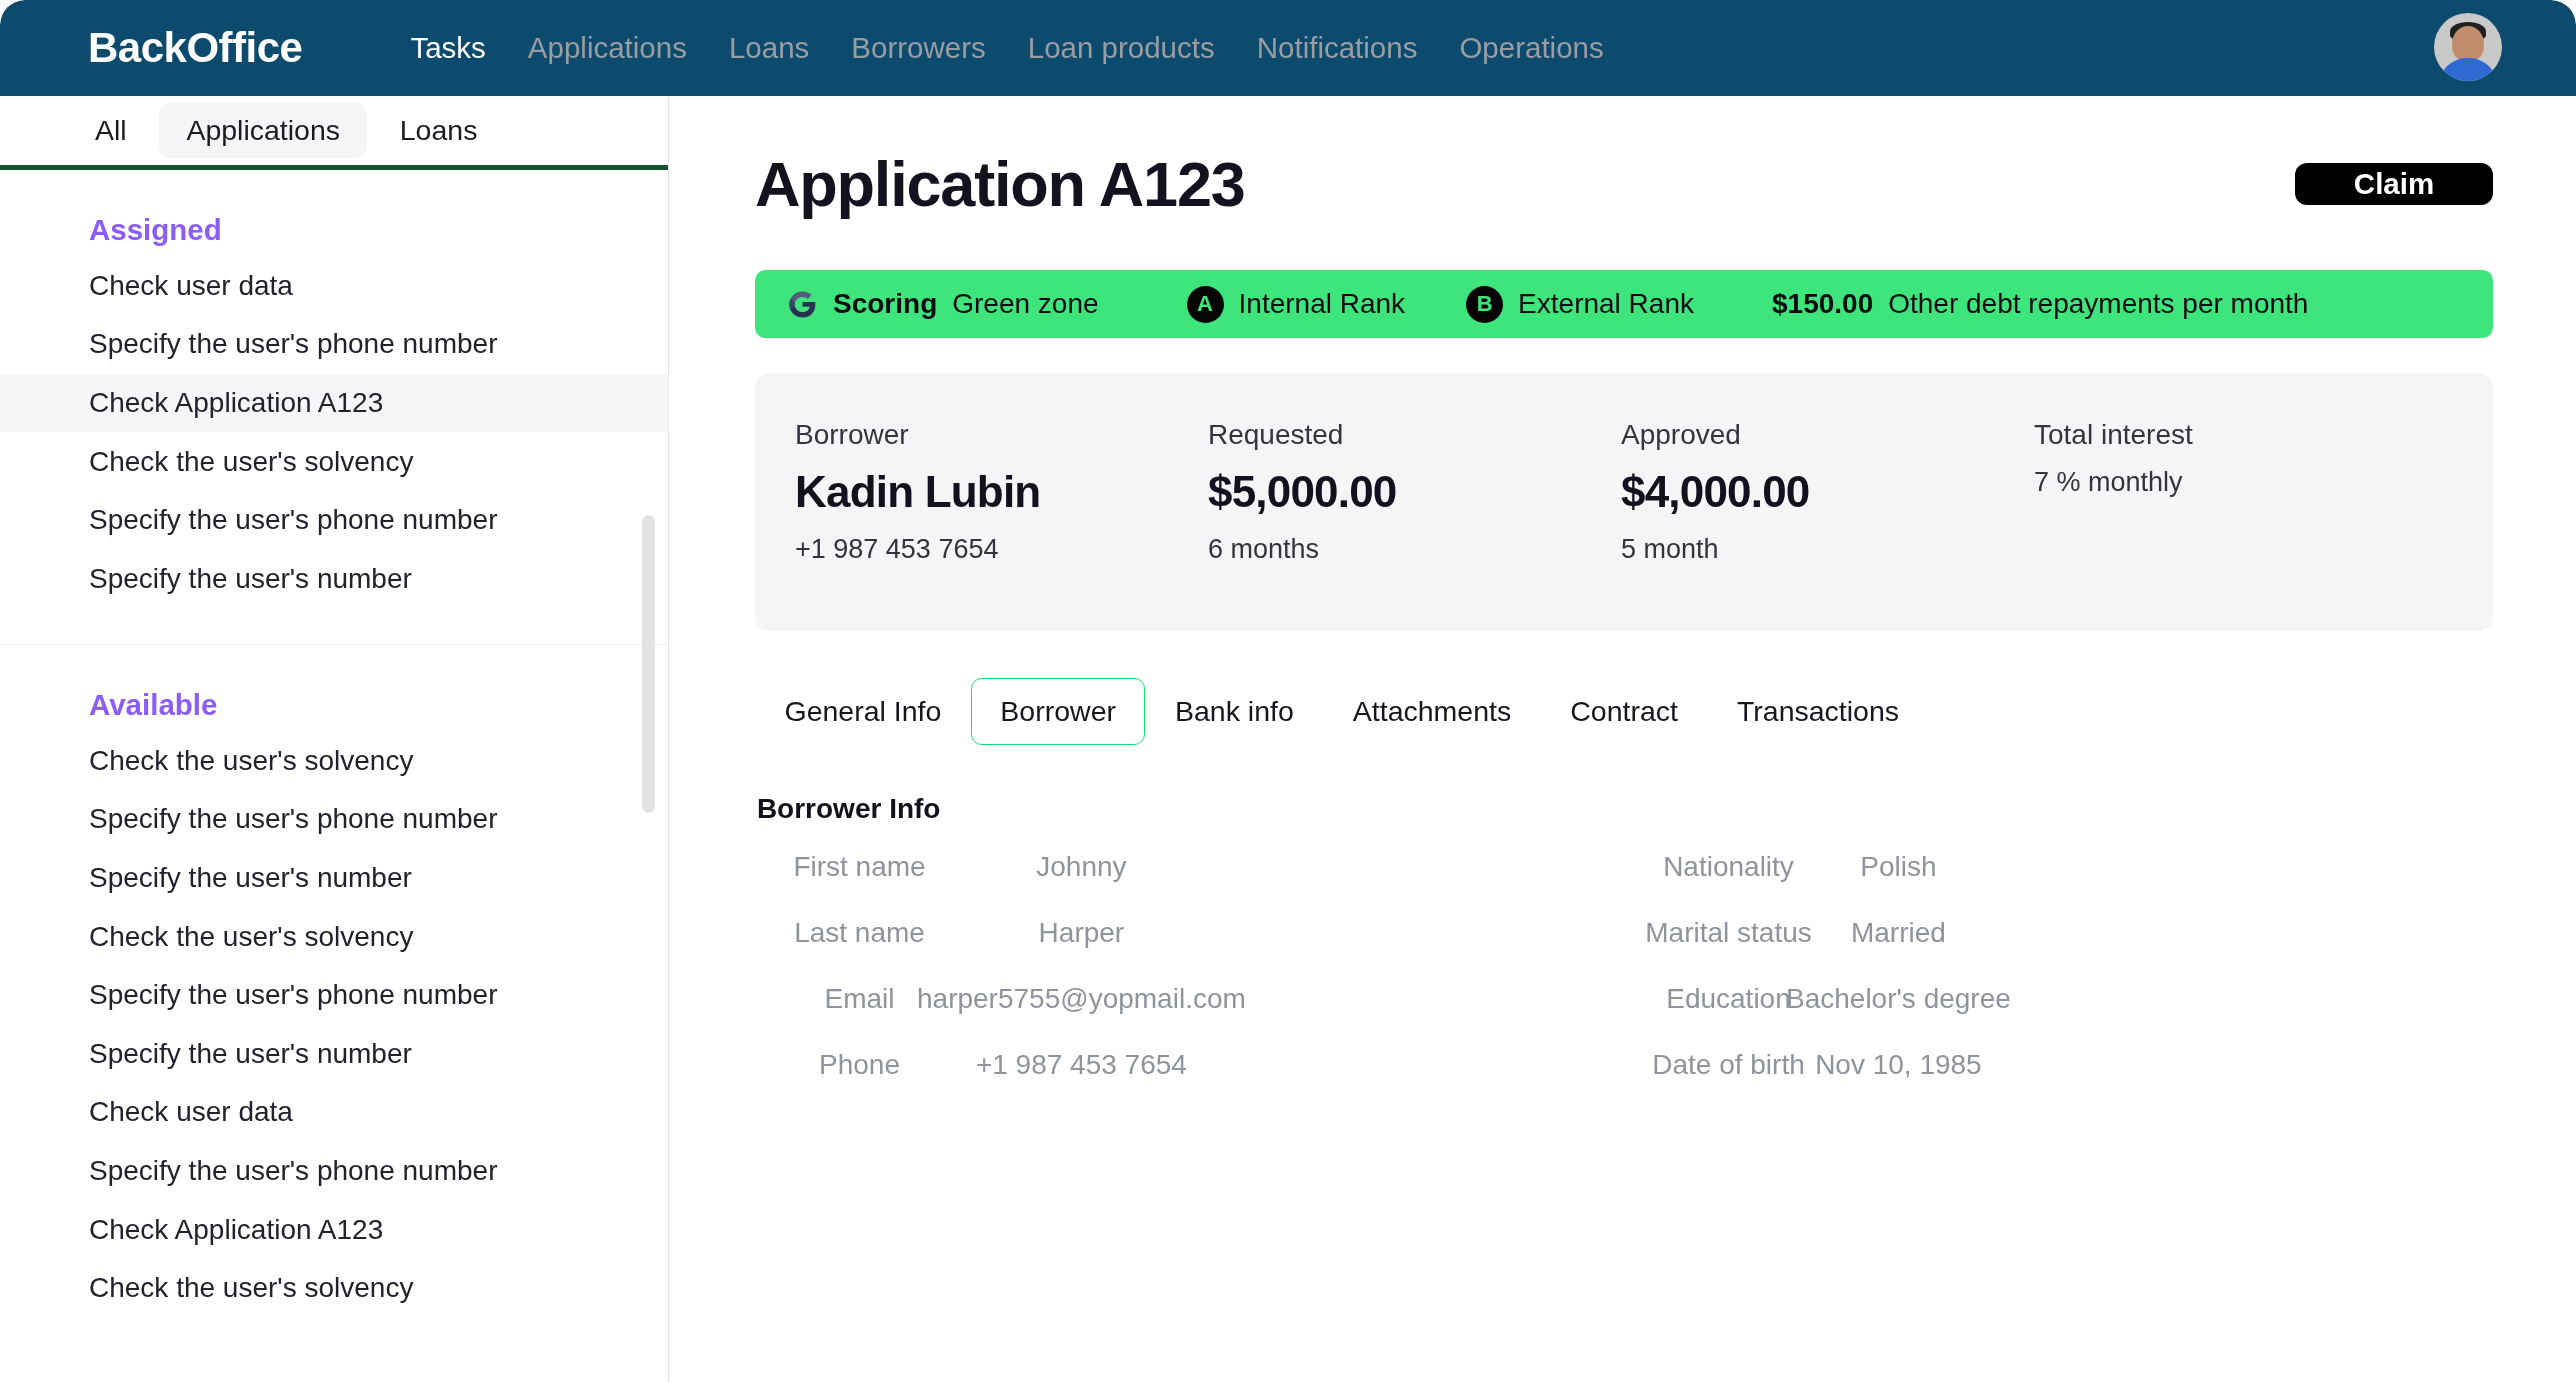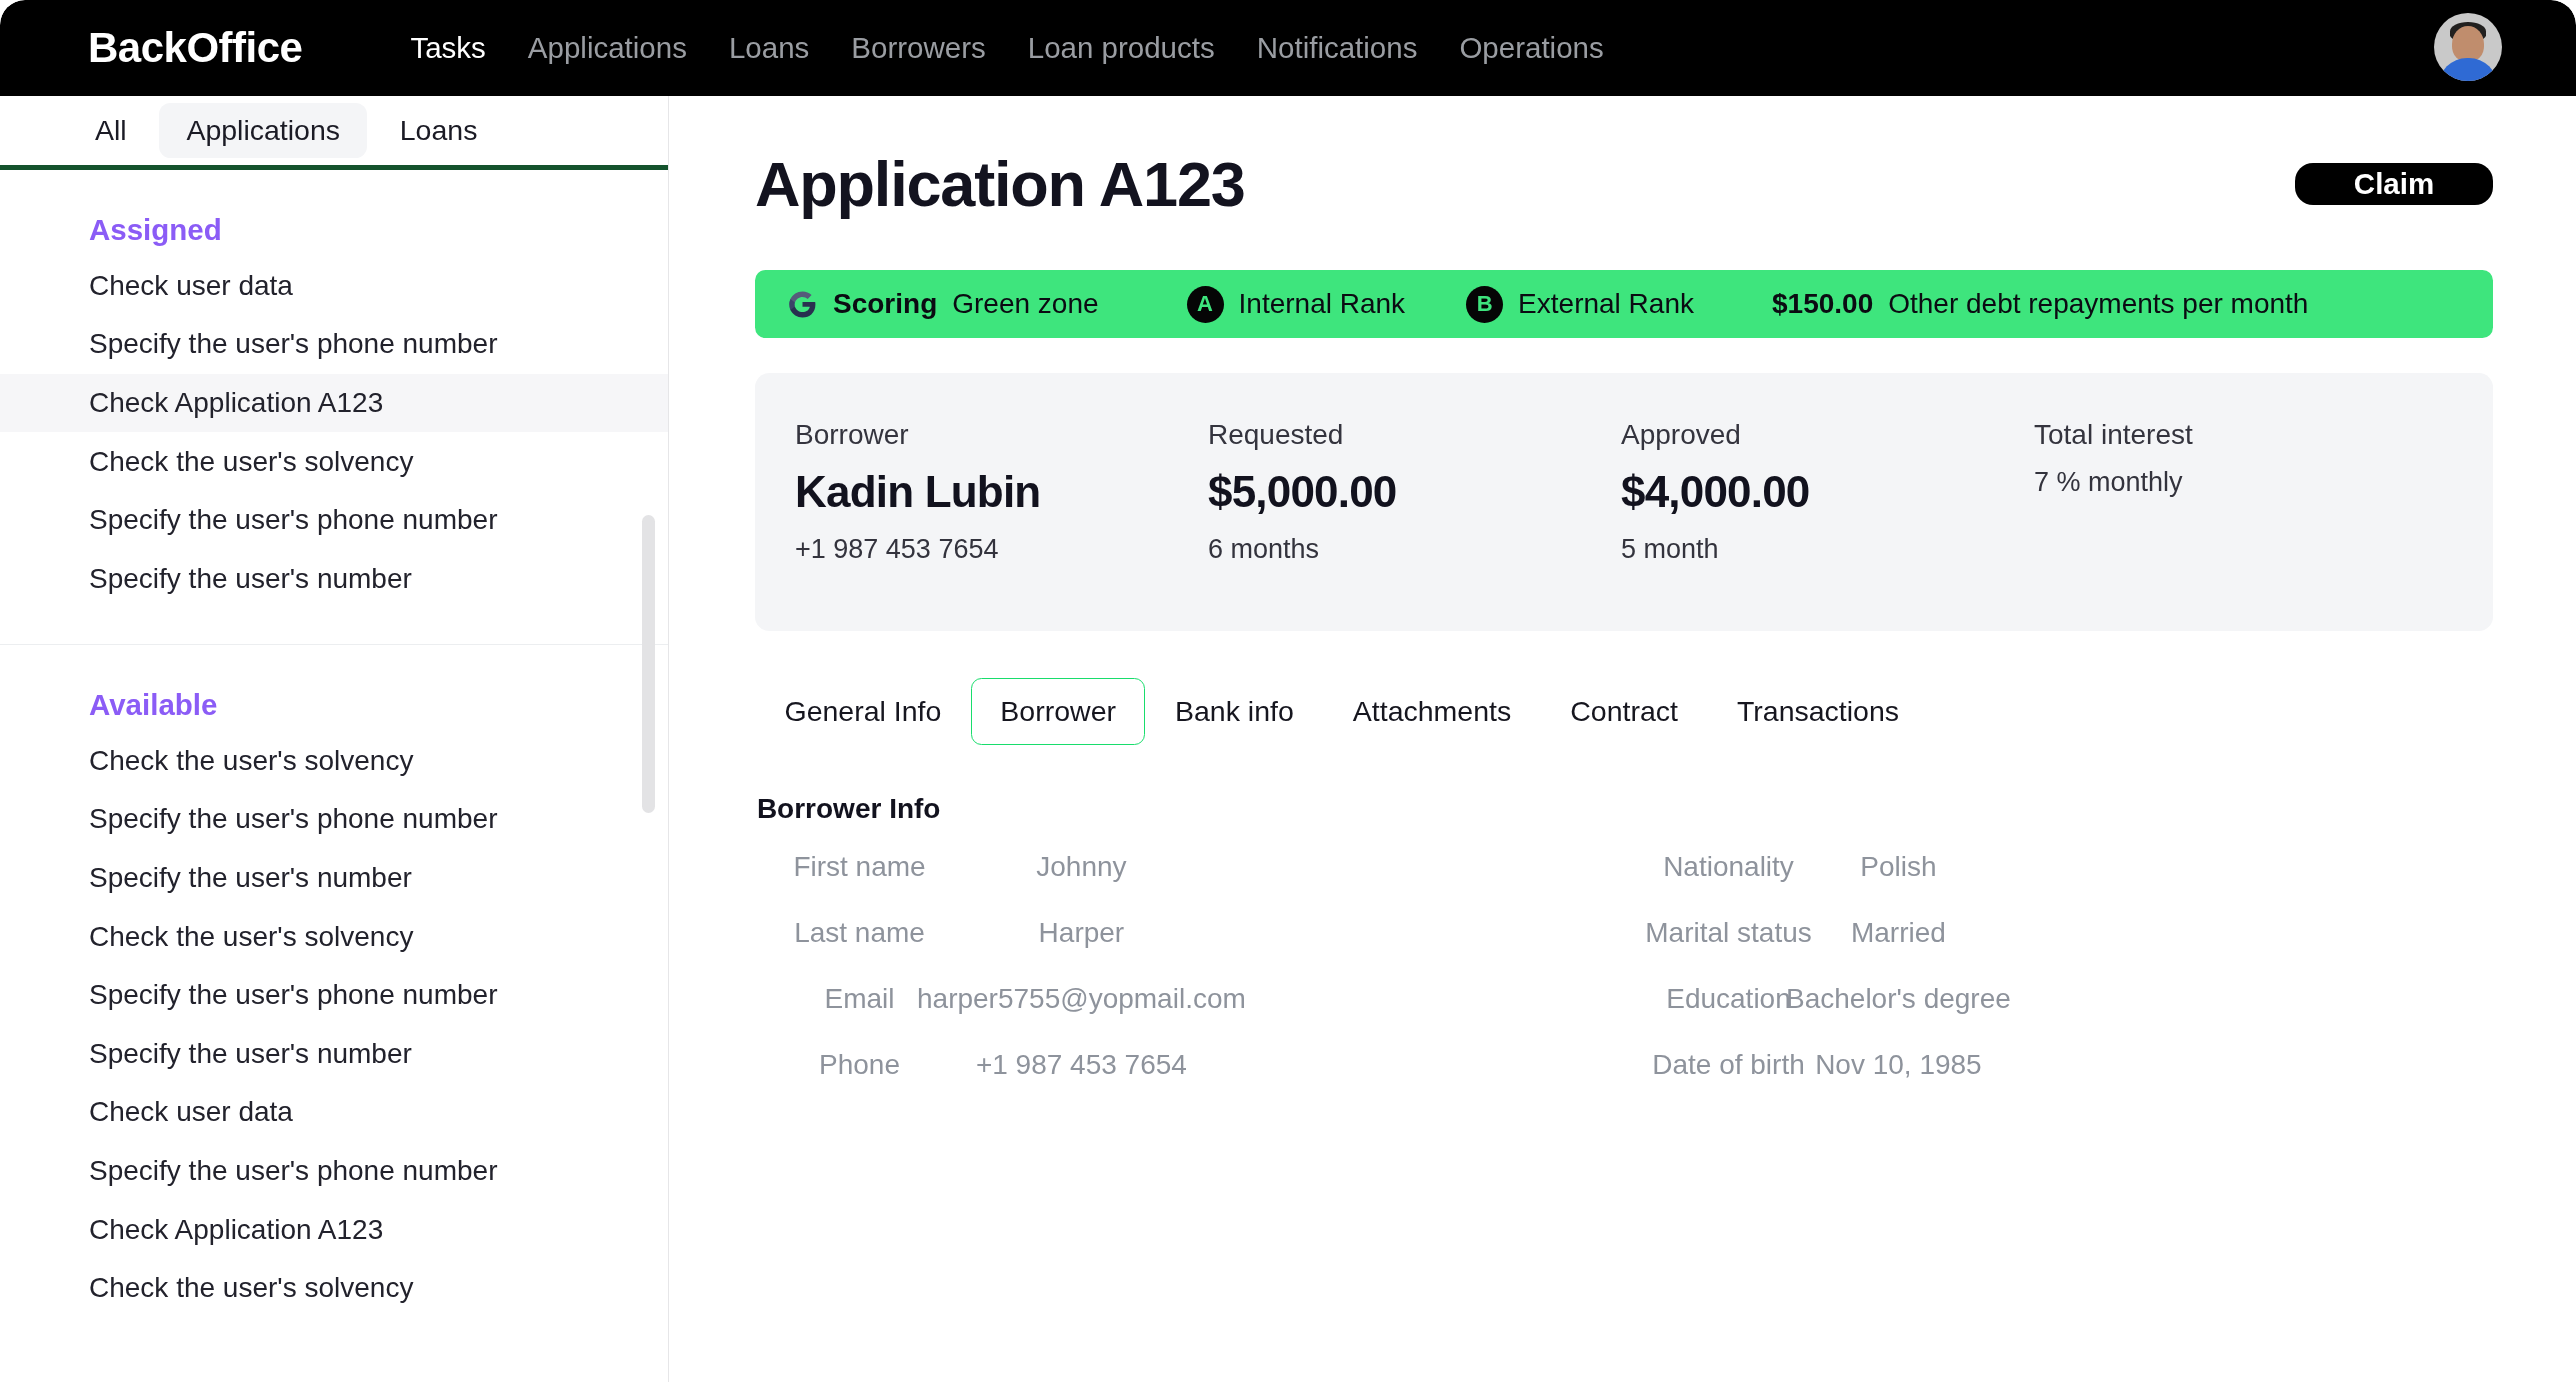--- a/index.html
+++ b/index.html
@@ -20,21 +20,21 @@
     border-radius: 25px 25px 0 0;
     overflow: hidden;
   }
 
   
   .topbar {
     position: absolute;
     top: 0; left: 0;
     width: 2576px;
     height: 96px;
-    background: #000000;
+    background: #0c4a6e;
     border-radius: 25px 25px 0 0;
     display: flex;
     align-items: center;
   }
   .brand {
     margin-left: 88px;
     color: #ffffff;
     font-size: 42px;
     font-weight: bold;
     letter-spacing: -0.5px;
@@ -190,21 +190,21 @@
     font-weight: bold;
     color: #13131f;
     letter-spacing: -1.2px;
   }
   .claim-btn {
     background: #000000;
     color: #ffffff;
     font-size: 29.5px;
     font-weight: bold;
     border: none;
-    border-radius: 18px;
+    border-radius: 12px;
     padding: 4px 0;
     width: 198px;
     font-family: "Liberation Sans", sans-serif;
     cursor: pointer;
   }
 
   
   .scoring-banner {
     margin-top: 50px;
     height: 68px;

